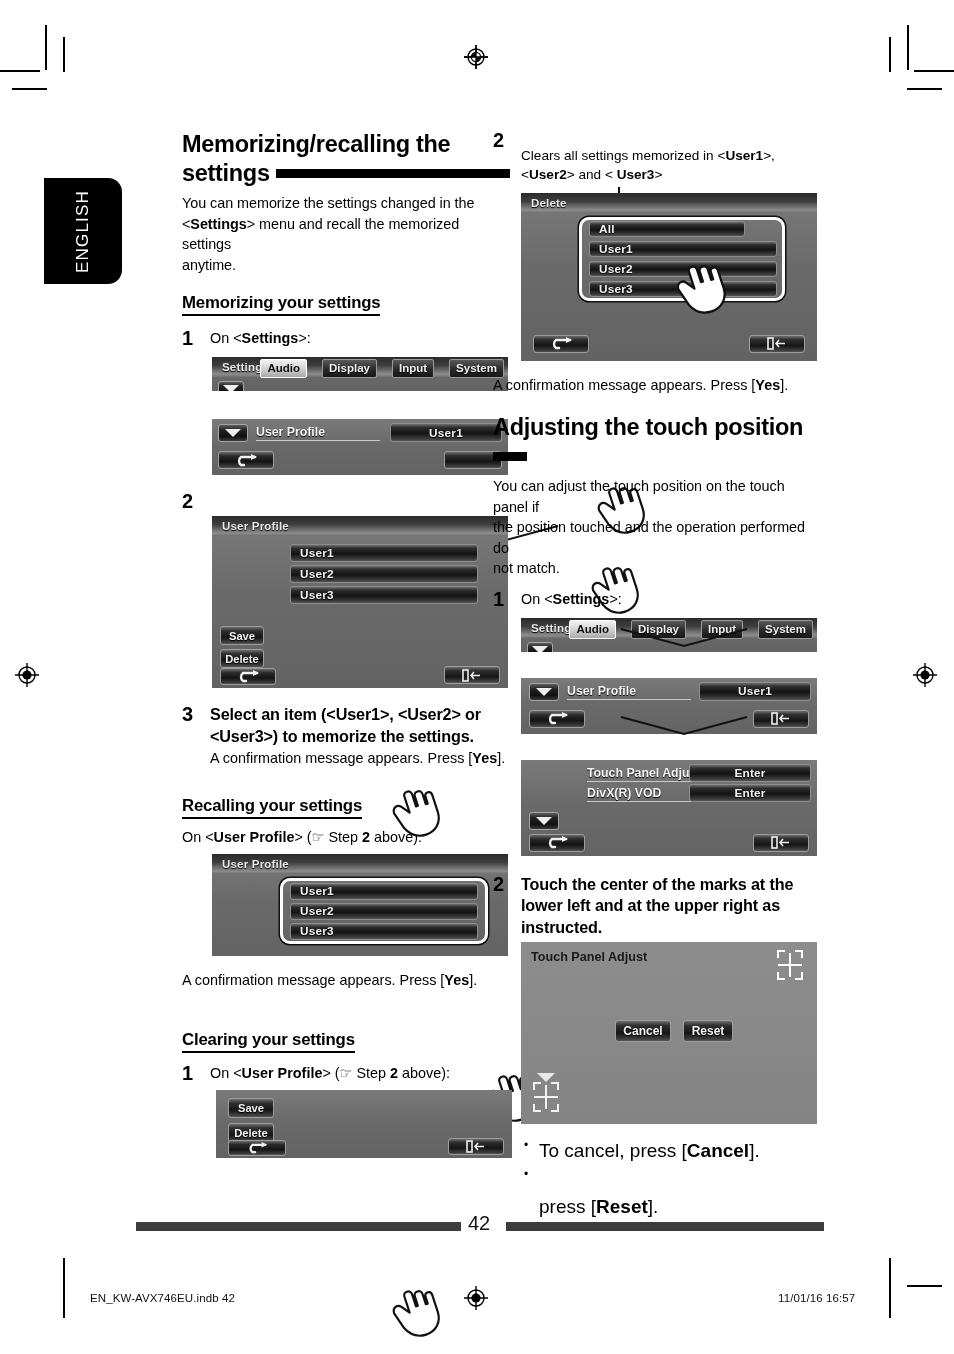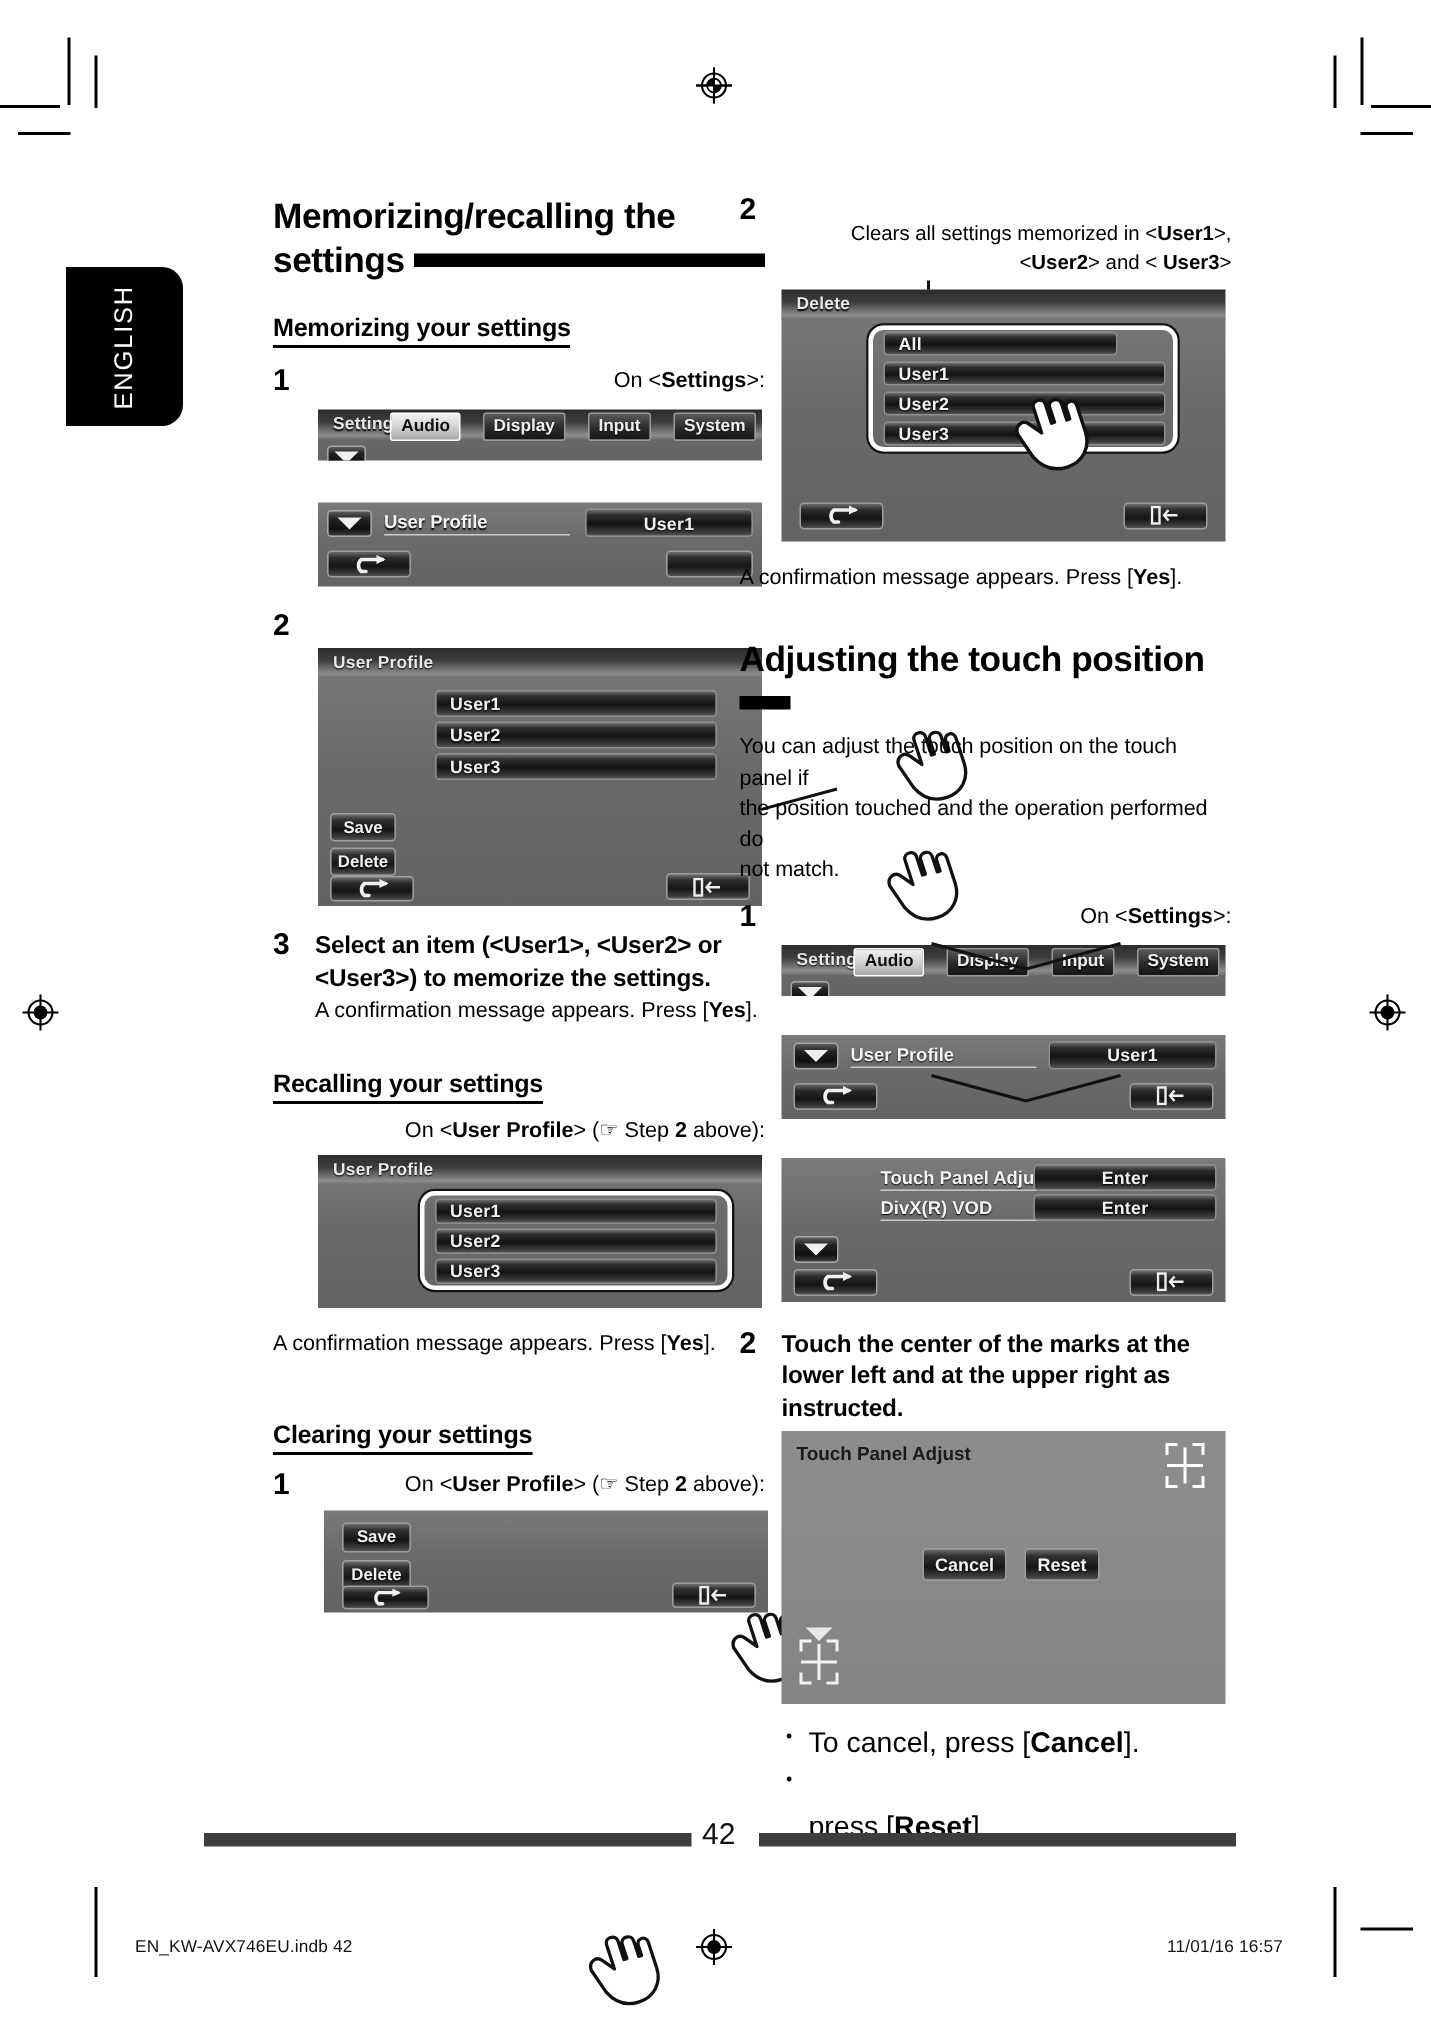--- a/index.html
+++ b/index.html
@@ -53,21 +53,21 @@
     letter-spacing:-0.05px;
   }
   h2.sub-head {
     font-size:16.8px; font-weight:bold; margin:18px 0 6px 0;
     border-bottom:2.2px solid #000; display:inline-block;
     padding-bottom:1px; letter-spacing:-0.2px;
   }
   .step { display:flex; margin-top:6px; }
   .step-num { font-size:20px; font-weight:bold; width:28px; flex:0 0 28px; line-height:1.05; }
   .step-body { flex:1 1 auto; }
-  .step-lead { font-size:14.4px; line-height:1.40;text-align:right; }
+  .step-lead { font-size:14.4px; line-height:1.40; }
   .step-strong { font-size:16.2px; font-weight:bold; line-height:1.33; letter-spacing:-0.15px; }
   .step-sub { font-size:14.4px; line-height:1.40; font-weight:normal; margin-top:1px;}
   .after-note { font-size:14.4px; line-height:1.42; margin-top:8px; }
   b, strong { font-weight:bold; }
   .bullets { margin:10px 0 16px 0; padding:0; list-style:none; font-size:19px; line-height:1.42; }
   .bullets li { position:relative; padding-left:18px; margin-bottom:2px; }
   .bullets li::before { content:"•"; position:absolute; left:3px; top:-1px; font-size:12px; }
 
   
   .screen {
@@ -220,20 +220,25 @@
   </div>
 
   <div class="col col-left">
 
     <h1 class="sec-title">
       <span>Memorizing/recalling the</span><br>
       <span>settings</span>
       <span class="title-rule-wide" style="width:234px;"></span>
     </h1>
 
+    <p class="body">
+      <span>You can memorize the settings changed in the</span><br>
+      <span>&lt;</span><b>Settings</b><span>&gt; menu and recall the memorized settings</span><br>
+      <span>anytime.</span>
+    </p>
 
     <h2 class="sub-head">Memorizing your settings</h2>
 
     <div class="step">
       <div class="step-num">1</div>
       <div class="step-body">
         <div class="step-lead">
           <span>On &lt;</span><b>Settings</b><span>&gt;:</span>
         </div>
       </div>
@@ -448,21 +453,21 @@
     <div class="hand" style="left:178px;top:130px;">
       <svg width="58" height="58" viewBox="0 0 56 56">
         <path d="M8 22 C8 16 14 14 17 18 L23 26 L23 9 C23 4 31 4 31 9 L31 22 L33 22 L33 12 C33 7 41 7 41 12 L41 23 L43 23 L43 16 C43 11 50 11 50 16 L50 34 C50 45 42 52 32 52 C22 52 16 46 13 39 L8 22 Z" fill="#fff" stroke="#111" stroke-width="2.2" stroke-linejoin="round" transform="rotate(-18 28 28)"></path>
       </svg>
     </div>
 
     <p class="after-note" style="margin-top:14px;">
       <span>A confirmation message appears. Press [</span><b>Yes</b><span>].</span>
     </p>
 
-    <h1 class="sec-title" style="margin-top:30px;">
+    <h1 class="sec-title" style="margin-top:18px;">
       <span>Adjusting the touch position</span>
       <span class="title-rule-wide" style="width:34px;"></span>
     </h1>
 
     <p class="body">
       <span>You can adjust the touch position on the touch panel if</span><br>
       <span>the position touched and the operation performed do</span><br>
       <span>not match.</span>
     </p>
 

